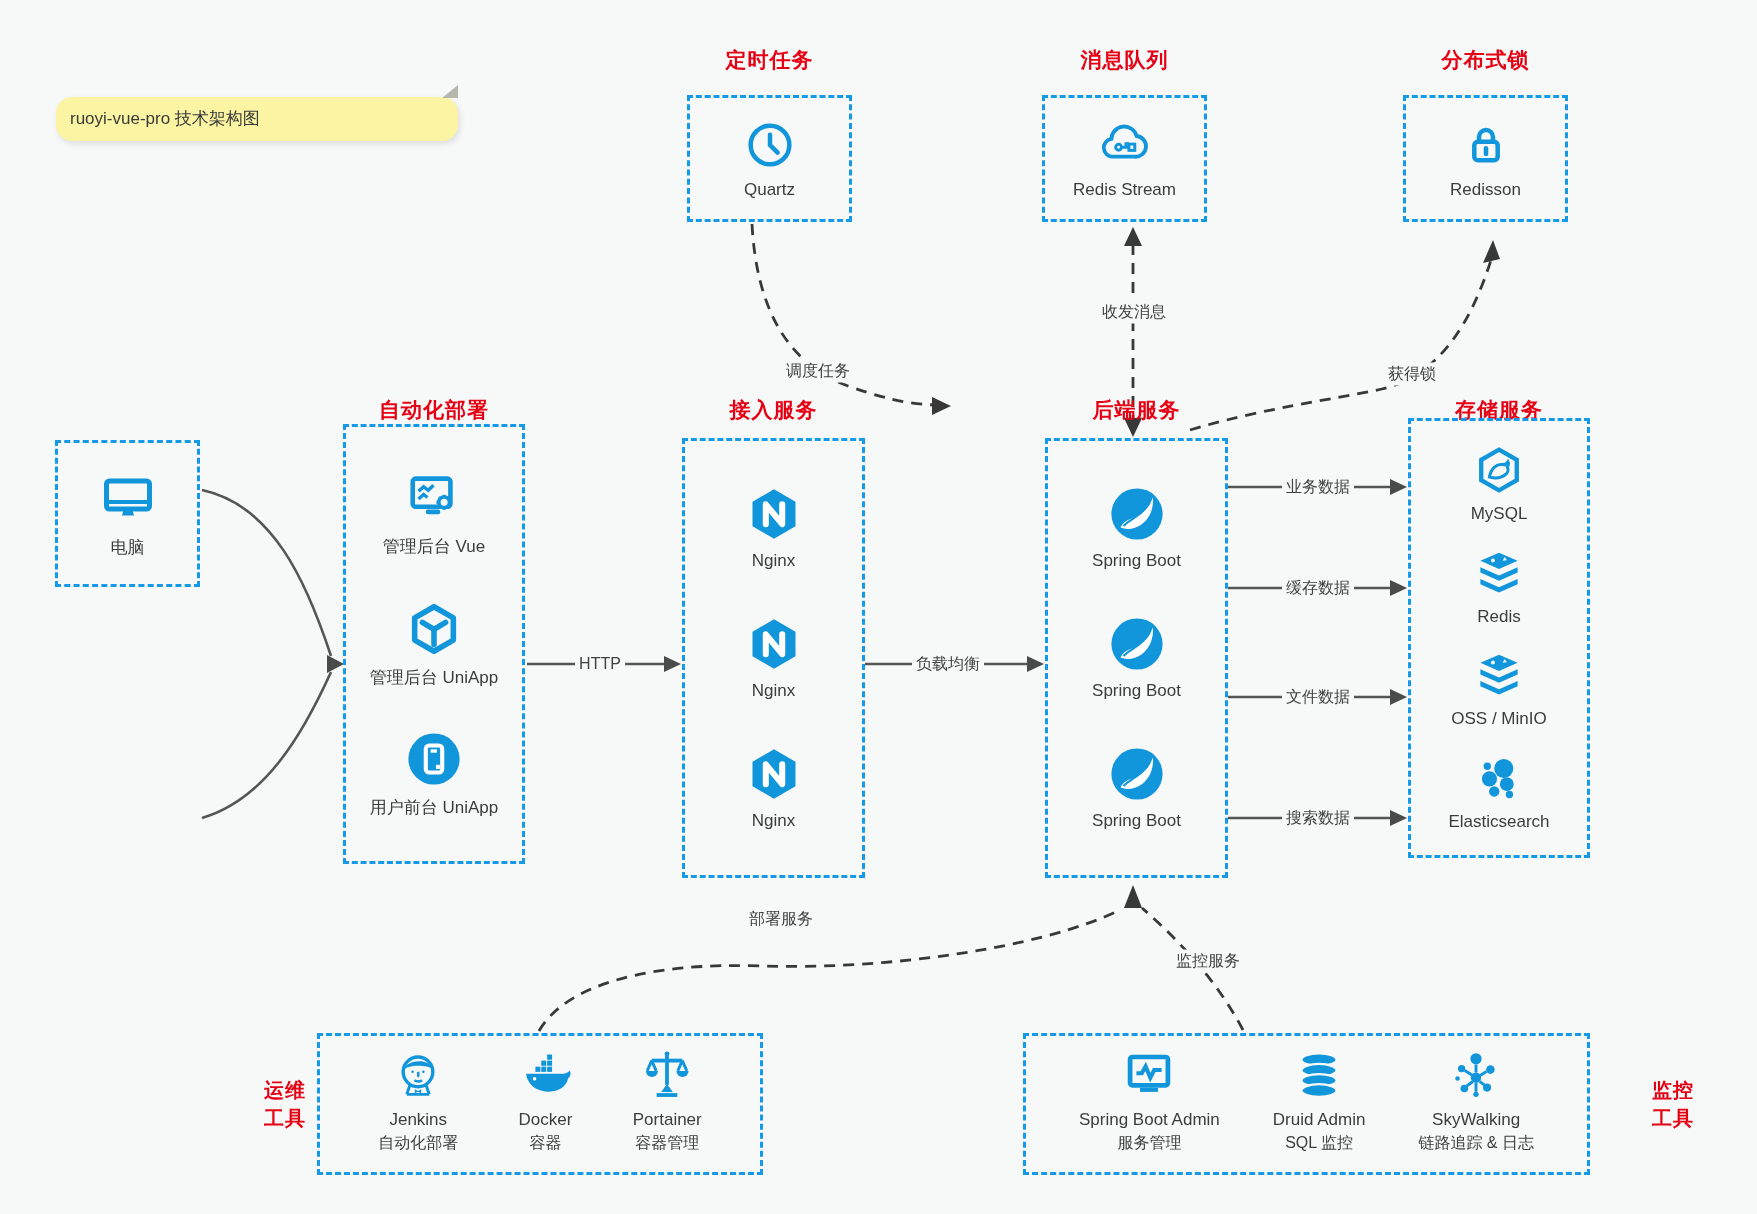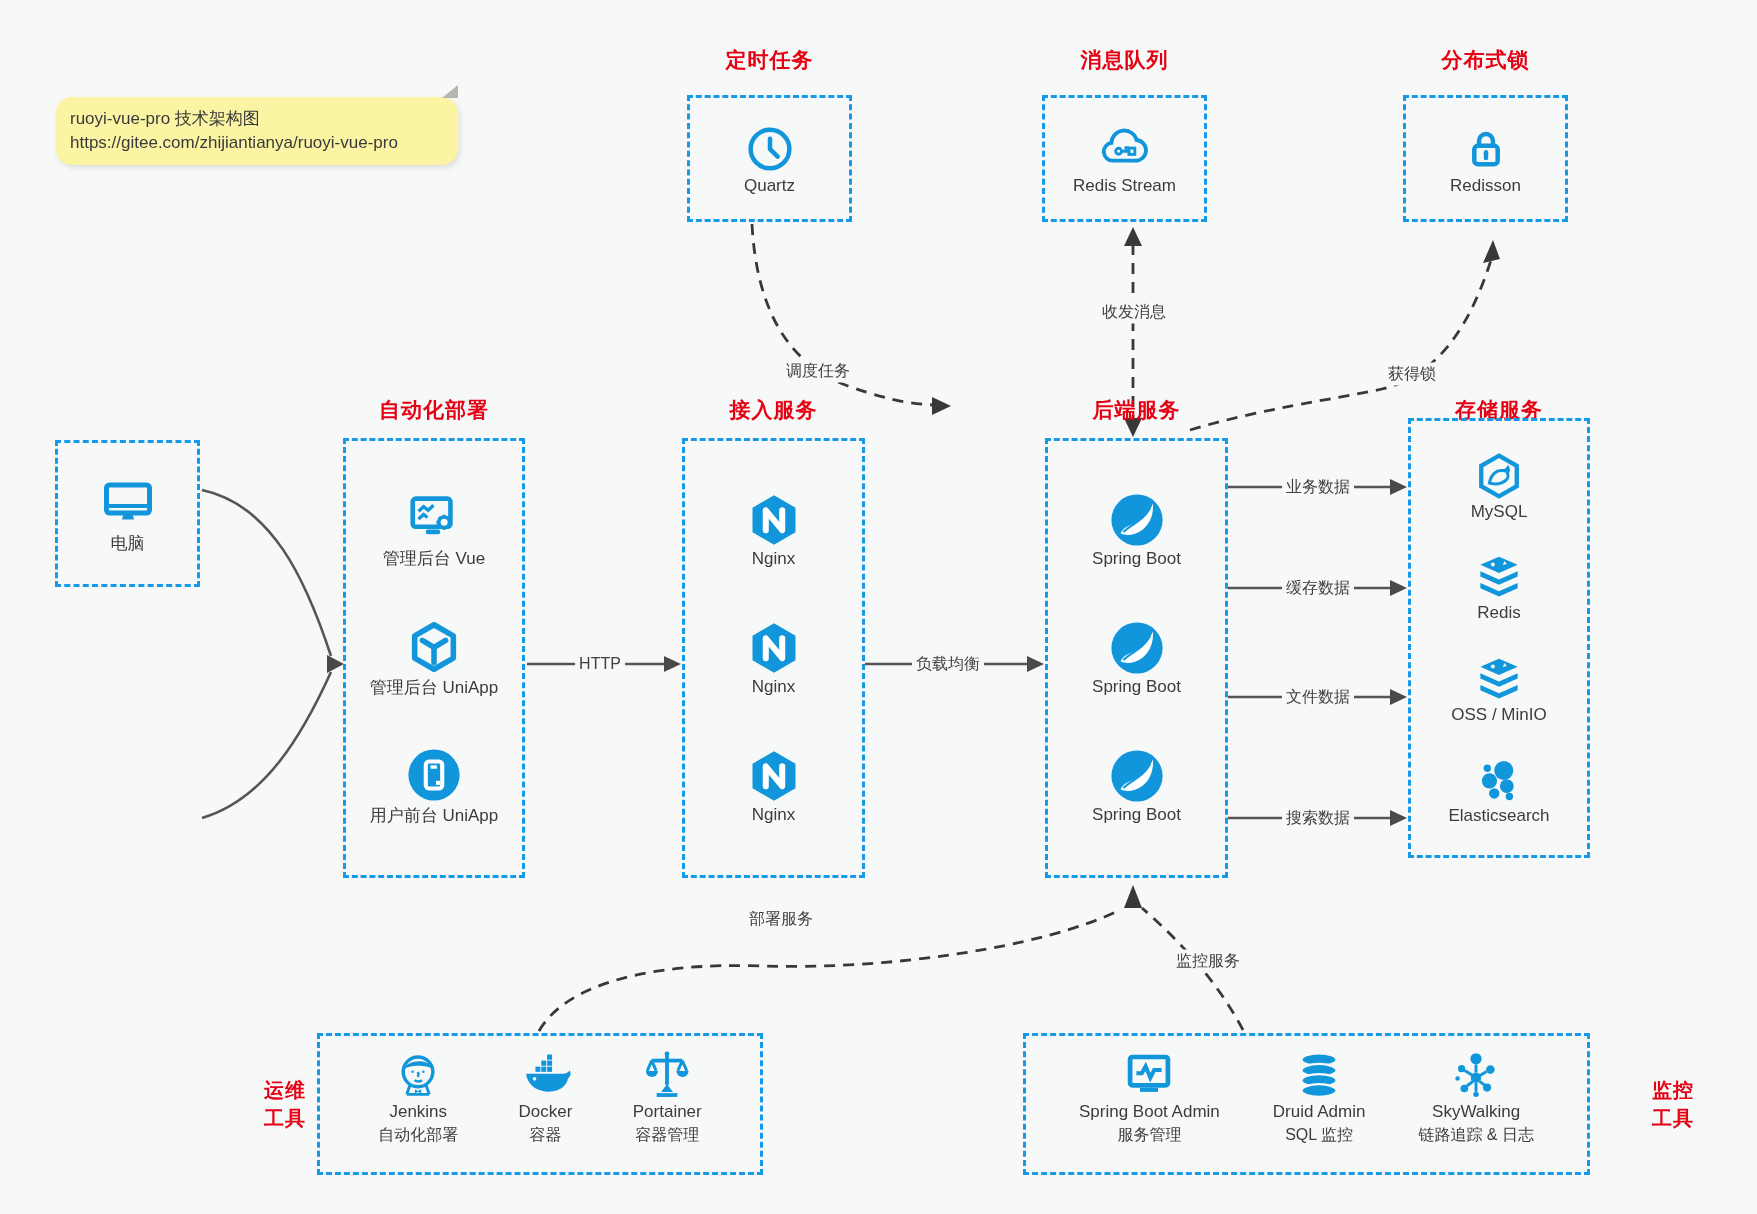--- a/index.html
+++ b/index.html
@@ -16,21 +16,21 @@
   .note-fold{position:absolute;right:0;top:-12px;width:0;height:0;
              border-left:16px solid transparent;border-bottom:13px solid #b6b6ad;}
   
   .rtitle{color:var(--red);font-weight:bold;font-size:21px;text-align:center;letter-spacing:1px;}
   .rtitle-side{color:var(--red);font-weight:bold;font-size:20px;line-height:28px;letter-spacing:1px;}
   
   .box{border:3px dashed var(--border-blue);box-sizing:border-box;}
   .vflex{display:flex;flex-direction:column;align-items:center;justify-content:space-evenly;}
   .hflex{display:flex;flex-direction:row;align-items:flex-start;justify-content:space-evenly;padding-top:12px;}
   .item{display:flex;flex-direction:column;align-items:center;}
-  .ilabel{font-size:17px;color:var(--ink);margin-top:0;white-space:nowrap;text-align:center;}
+  .ilabel{font-size:17px;color:var(--ink);margin-top:8px;white-space:nowrap;text-align:center;}
   .isub{font-size:16px;color:var(--ink);margin-top:3px;white-space:nowrap;text-align:center;}
   
   .elabel{font-size:16px;color:#414141;background:var(--bg);padding:1px 4px;
           transform:translate(-50%,-50%);white-space:nowrap;z-index:6;}
   svg.lines{position:absolute;left:0;top:0;z-index:4;pointer-events:none;}
   .box,.rtitle,.rtitle-side,.note{z-index:5;}
 </style>
 </head>
 <body>
 
@@ -72,21 +72,20 @@
       <polygon points="1124,246 1142,246 1133,227"></polygon>
       <polygon points="1124,418 1142,418 1133,437"></polygon>
       <polygon points="1483,263 1500,259 1493,240"></polygon>
       <polygon points="1124,908 1142,908 1133,885"></polygon>
     </g>
   </svg>
 
   <div class="abs note" style="left:56px;top:97px;width:376px;">
     <div class="note-fold"></div>
     <div>ruoyi-vue-pro 技术架构图</div>
-    <div>https://gitee.com/zhijiantianya/ruoyi-vue-pro</div>
   </div>
 
   <div class="abs rtitle" style="left:687px;top:46px;width:165px;">定时任务</div>
   <div class="abs rtitle" style="left:1042px;top:46px;width:165px;">消息队列</div>
   <div class="abs rtitle" style="left:1403px;top:46px;width:165px;">分布式锁</div>
 
   <div class="abs box vflex" style="left:687px;top:95px;width:165px;height:127px;">
     <div class="item">
       <svg width="54" height="54" viewBox="0 0 24 24">
         <circle cx="12" cy="12" r="8.6" fill="none" stroke="#1296db" stroke-width="2"></circle>
@@ -129,21 +128,21 @@
       <div class="ilabel">电脑</div>
     </div>
   </div>
 
 
   <div class="abs rtitle" style="left:343px;top:396px;width:182px;">自动化部署</div>
   <div class="abs rtitle" style="left:682px;top:396px;width:183px;">接入服务</div>
   <div class="abs rtitle" style="left:1045px;top:396px;width:183px;">后端服务</div>
   <div class="abs rtitle" style="left:1408px;top:396px;width:182px;">存储服务</div>
 
-  <div class="abs box vflex" style="left:343px;top:438px;width:182px;height:440px;">
+  <div class="abs box vflex" style="left:343px;top:424px;width:182px;height:440px;">
     <div class="item">
       <svg width="62" height="58" viewBox="0 0 24 24">
         <rect x="3.2" y="4" width="15.6" height="11.6" rx="1.2" fill="none" stroke="#1296db" stroke-width="1.9"></rect>
         <path d="M5.6 9.2 l2.1 -1.9 1.9 1.5 2.2 -2.1 M5.6 12.4 l2.1 -1.9 1.6 1.3" fill="none" stroke="#1296db" stroke-width="1.4"></path>
         <circle cx="16.2" cy="13.8" r="2.2" fill="#f7f8f8" stroke="#1296db" stroke-width="1.5"></circle>
         <path d="M16.2 10.7 v1 M16.2 15.9 v1 M13 13.8 h1 M18.4 13.8 h1 M14 11.6 l0.8 0.8 M17.6 15.2 l0.8 0.8 M18.4 11.6 l-0.8 0.8 M14.8 15.2 l-0.8 0.8" stroke="#1296db" stroke-width="1.3"></path>
         <rect x="8.6" y="16.8" width="6" height="1.9" rx="0.9" fill="#1296db"></rect>
       </svg>
       <div class="ilabel">管理后台 Vue</div>
     </div>

